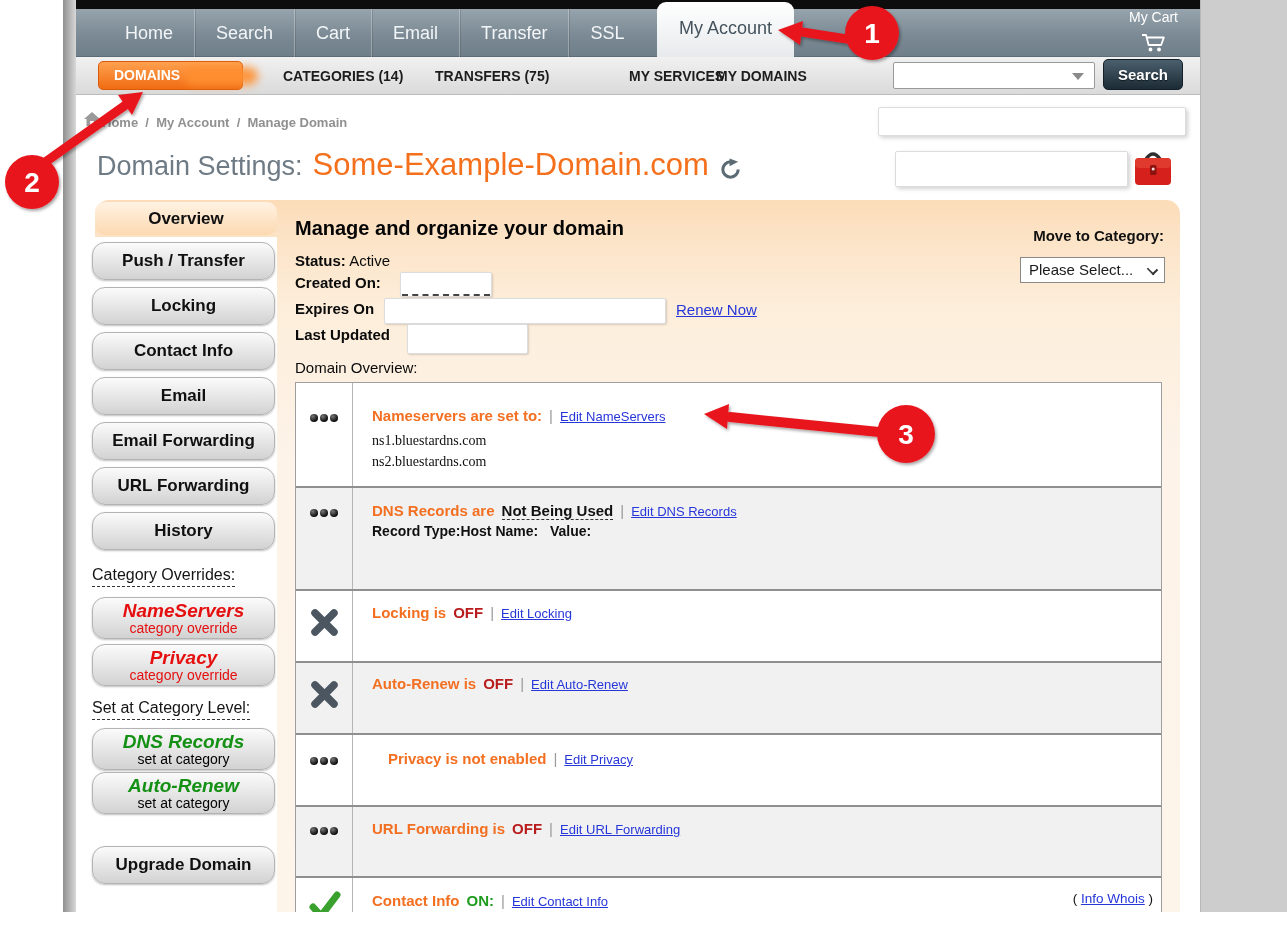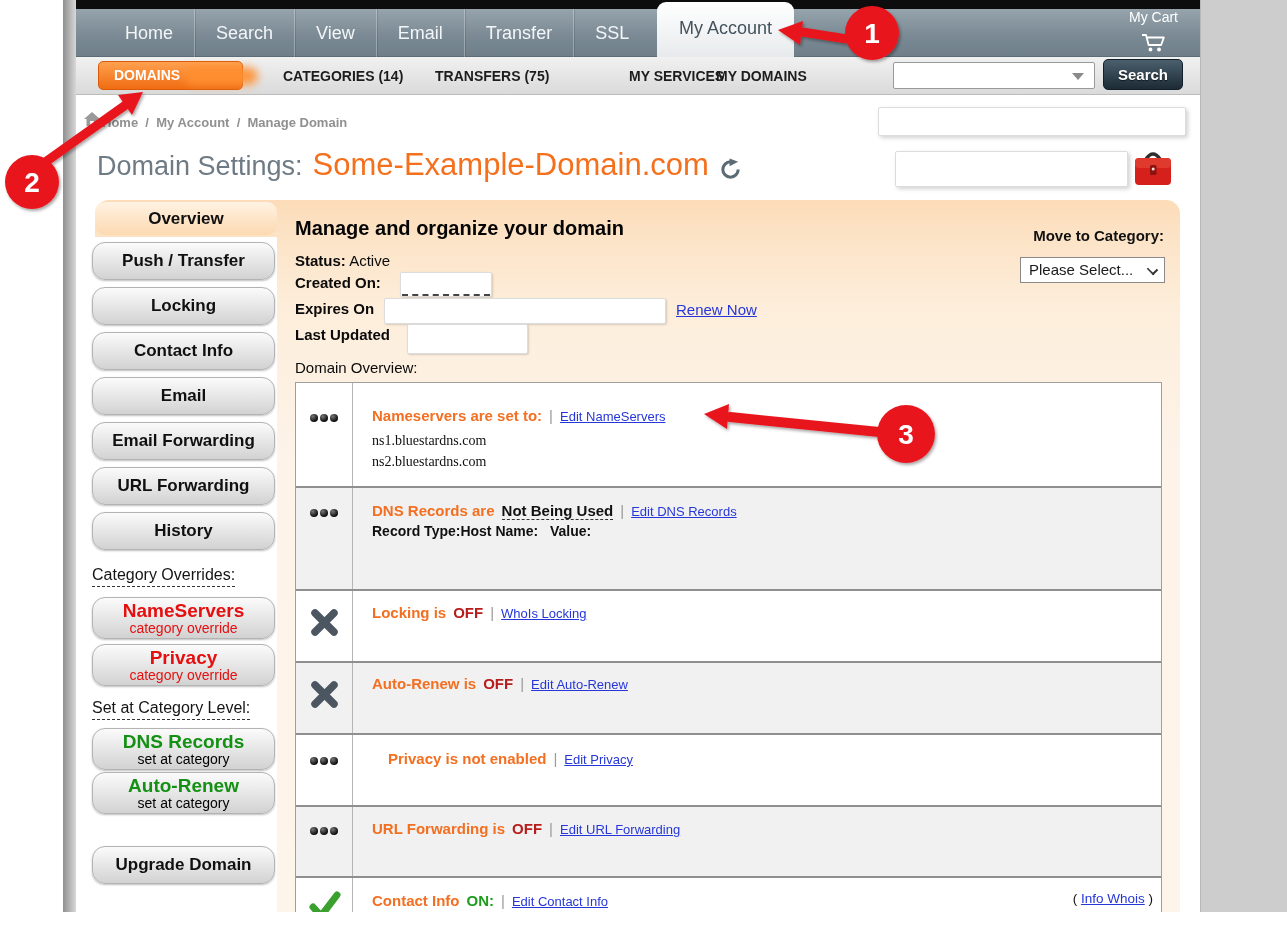--- a/index.html
+++ b/index.html
@@ -37,21 +37,21 @@
   .titlebar { left:21px; top:147px; display:flex; align-items:baseline; gap:10px; }
   .title-gray { font-size:27px; color:#6e7b85; }
   .title-dom { font-size:31px; color:#f4701d; }
 
   
   .panel { left:19px; top:200px; width:1085px; height:712px; border-radius:14px 14px 0 0; background:linear-gradient(180deg,#fcdcb8 0px,#fce3c6 36px,#fdeedb 110px,#fdf3e9 260px,#fdf4ea 100%); }
   .ov-btn { left:19px; top:202px; width:182px; height:33px; border-radius:10px; background:linear-gradient(180deg,#fff2e2,#fcd9b1); text-align:center; line-height:33px; font-weight:bold; font-size:17px; color:#101010; cursor:pointer; }
   .side-white { left:0; top:237px; width:201px; height:675px; background:#fff; }
   .sbtn { position:absolute; left:16px; width:183px; height:38px; border-radius:13px; background:linear-gradient(180deg,#fbfbfb,#d2d2d2); border:1px solid #b3b3b3; box-shadow:0 1px 2px rgba(0,0,0,.25); text-align:center; line-height:36px; font-weight:bold; font-size:17px; color:#101010; cursor:pointer; }
   .sbtn2 { position:absolute; left:16px; width:183px; height:42px; border-radius:13px; background:linear-gradient(180deg,#fbfbfb,#d2d2d2); border:1px solid #b3b3b3; box-shadow:0 1px 2px rgba(0,0,0,.25); text-align:center; padding-top:2px; cursor:pointer; }
-  .sbtn2 .l1 { font-weight:bold; font-size:19px; line-height:21px; }
+  .sbtn2 .l1 { font-weight:bold; font-size:19px; line-height:21px;font-style:italic; }
   .sbtn2 .l2 { font-size:14px; line-height:15px; }
   .red-t { color:#e60f0f; }
   .green-t { color:#149114; }
   .side-label { position:absolute; left:16px; font-size:16px; color:#141414; border-bottom:1px dashed #333; padding-bottom:2px; }
 
   
   .heading { left:219px; top:217px; font-size:20px; font-weight:bold; color:#050505; }
   .mv-label { left:944px; top:227px; width:144px; text-align:right; font-size:15px; font-weight:bold; color:#111; }
   .mv-select { left:944px; top:257px; width:145px; height:26px; background:#fff; border:1px solid #8a8a8a; font-size:15px; color:#1a1a1a; line-height:24px; padding-left:8px; cursor:pointer; }
   .chev { position:absolute; right:7px; top:9px; width:9px; height:9px; border-right:2px solid #333; border-bottom:2px solid #333; transform:rotate(45deg) scale(1,0.8); margin-top:-2px; }
@@ -89,21 +89,21 @@
 <div class="abs right-gray"></div>
 
 <div class="page">
 
   <div class="abs topstrip"></div>
 
   <div class="abs navbar">
     <div class="navtabs">
       <div class="navtab">Home</div>
       <div class="navtab">Search</div>
-      <div class="navtab">View</div>
+      <div class="navtab">Cart</div>
       <div class="navtab">Email</div>
       <div class="navtab">Transfer</div>
       <div class="navtab">SSL</div>
     </div>
     <div class="tab-account">My Account</div>
     <div class="cart">
       <span>My Cart</span>
       <svg width="26" height="20" viewBox="0 0 26 20">
         <path d="M1 2 h4 l2.6 10 h12.5 l2.8 -7.5 h-16.5" fill="none" stroke="#fff" stroke-width="1.8" stroke-linejoin="round"></path>
         <circle cx="9.5" cy="16.5" r="1.9" fill="#fff"></circle>
@@ -258,21 +258,21 @@
       <div class="icol">
         <svg width="57" height="46" viewBox="0 0 57 46" style="margin-top:8px;">
           <path d="M19 14 L38 33 M38 14 L19 33" stroke="#4b5660" stroke-width="7.5" stroke-linecap="round"></path>
         </svg>
       </div>
       <div class="rbody" style="padding-top:13px;">
         <div class="rtitle">
           <span class="t">Locking is</span>
           <span class="st-red">OFF</span>
           <span class="pipe">|</span>
-          <span class="link">WhoIs Locking</span>
+          <span class="link">Edit Locking</span>
         </div>
       </div>
     </div>
 
     <div class="orow alt" style="height:72px;">
       <div class="icol">
         <svg width="57" height="46" viewBox="0 0 57 46" style="margin-top:8px;">
           <path d="M19 14 L38 33 M38 14 L19 33" stroke="#4b5660" stroke-width="7.5" stroke-linecap="round"></path>
         </svg>
       </div>

